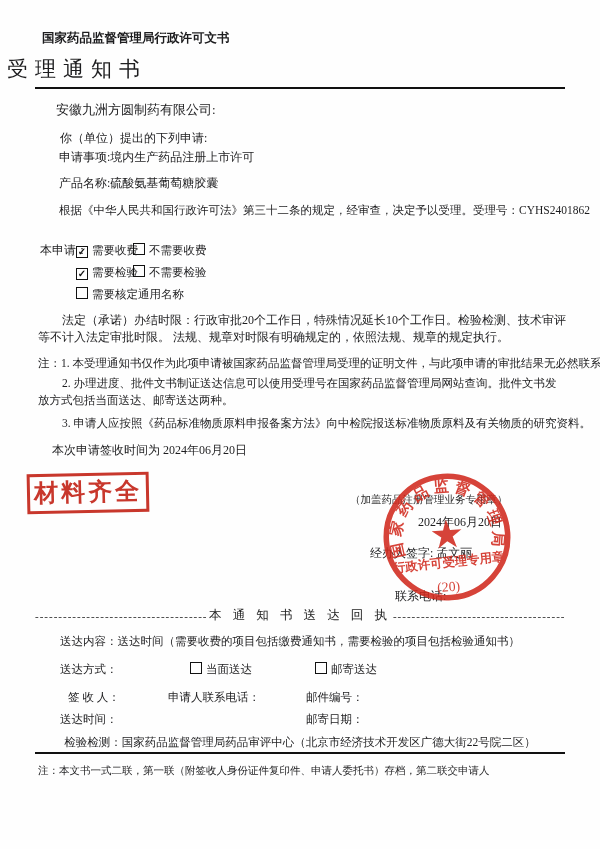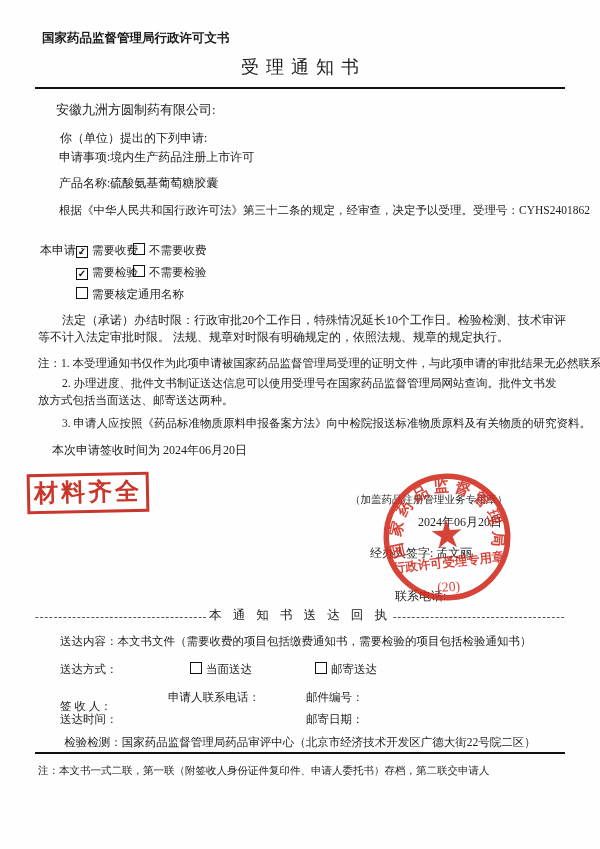--- a/index.html
+++ b/index.html
@@ -5,21 +5,21 @@
   html,body { margin:0; padding:0; background:#e8e8e8; }
   .page {
     position:relative; width:600px; height:849px; margin:0 auto;
     background:#fefefe; overflow:hidden;
     font-family:"Liberation Serif","DejaVu Serif",serif;
     color:#1d1d1f;
   }
   .abs { position:absolute; }
   .hdr { left:42px; top:30px; font-family:"Liberation Sans","DejaVu Sans",sans-serif;
          font-weight:bold; font-size:12.5px; }
-  .title { left:0; right:0; top:55px; text-align:center; font-size:18px;
+  .title { left:0; right:0; top:55px; text-align:left; font-size:21px;
            letter-spacing:7px; text-indent:7px; }
   .hr { height:2px; background:#111; }
   .t { font-size:12px; line-height:15px; white-space:nowrap; }
   .t13 { font-size:13px;margin-left:16px; }
   .t115 { font-size:11.5px; }
   .para { font-size:12px; line-height:17px; white-space:normal; text-indent:24px; }
   .cb { display:inline-block; width:10px; height:10px; border:1.5px solid #111;
         vertical-align:-1px; margin-right:4px; text-align:center; line-height:10px;
         font-size:10px; font-weight:bold; color:#111; }
   .cbl { font-size:11.5px; }
@@ -100,31 +100,31 @@
     <text x="75" y="107" text-anchor="middle" font-size="13.5" font-weight="bold" fill="#d1281c" transform="rotate(-2 75 107)">行政许可受理专用章</text>
     <text x="73" y="134" text-anchor="middle" font-size="15" fill="#d1281c">(20)</text>
   </svg>
 
   <div class="abs divider">
     <span class="dash r">--------------------------------------------</span>
     <span class="divtitle">本 通 知 书 送 达 回 执</span>
     <span class="dash">--------------------------------------------</span>
   </div>
 
-  <div class="abs t t115" style="left:60px; top:634px;">送达内容：本文书文件（需要收费的项目包括缴费通知书，需要检验的项目包括检验通知书）</div>
+  <div class="abs t t115" style="left:60px; top:634px;">送达内容：送达时间（需要收费的项目包括缴费通知书，需要检验的项目包括检验通知书）</div>
 
   <div class="abs t t115" style="left:60px; top:662px;">送达方式：</div>
   <div class="abs t" style="left:190px; top:662px;">
     <span class="cb"></span><span class="cbl">当面送达</span>
   </div>
   <div class="abs t" style="left:315px; top:662px;">
     <span class="cb"></span><span class="cbl">邮寄送达</span>
   </div>
 
-  <div class="abs t t115" style="left:60px; top:690px;margin-top:9px;">签 收 人：</div>
+  <div class="abs t t115" style="left:68px; top:690px;">签 收 人：</div>
   <div class="abs t t115" style="left:168px; top:690px;">申请人联系电话：</div>
   <div class="abs t t115" style="left:306px; top:690px;">邮件编号：</div>
 
   <div class="abs t t115" style="left:60px; top:712px;">送达时间：</div>
   <div class="abs t t115" style="left:306px; top:712px;">邮寄日期：</div>
 
   <div class="abs addr">检验检测：国家药品监督管理局药品审评中心（北京市经济技术开发区广德大街22号院二区）</div>
   <div class="abs hr" style="left:35px; width:530px; top:752px;"></div>
   <div class="abs t footer">注：本文书一式二联，第一联（附签收人身份证件复印件、申请人委托书）存档，第二联交申请人</div>
 

